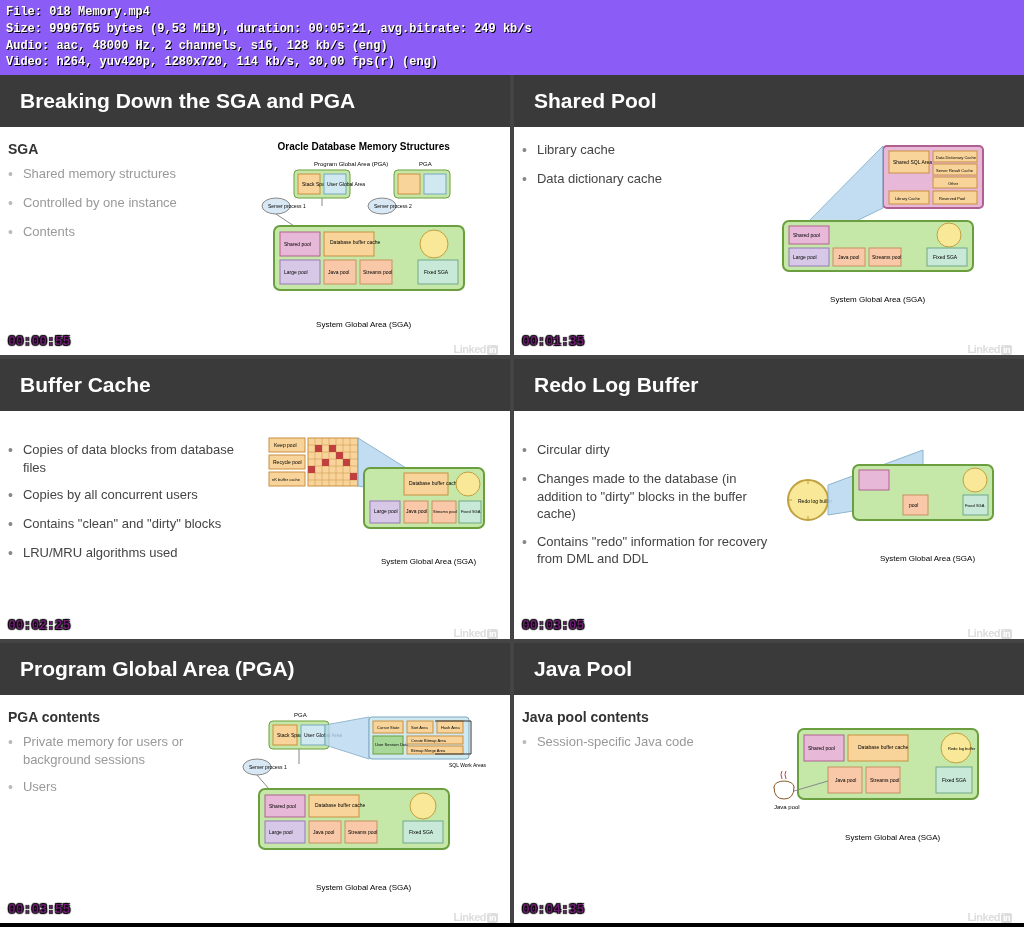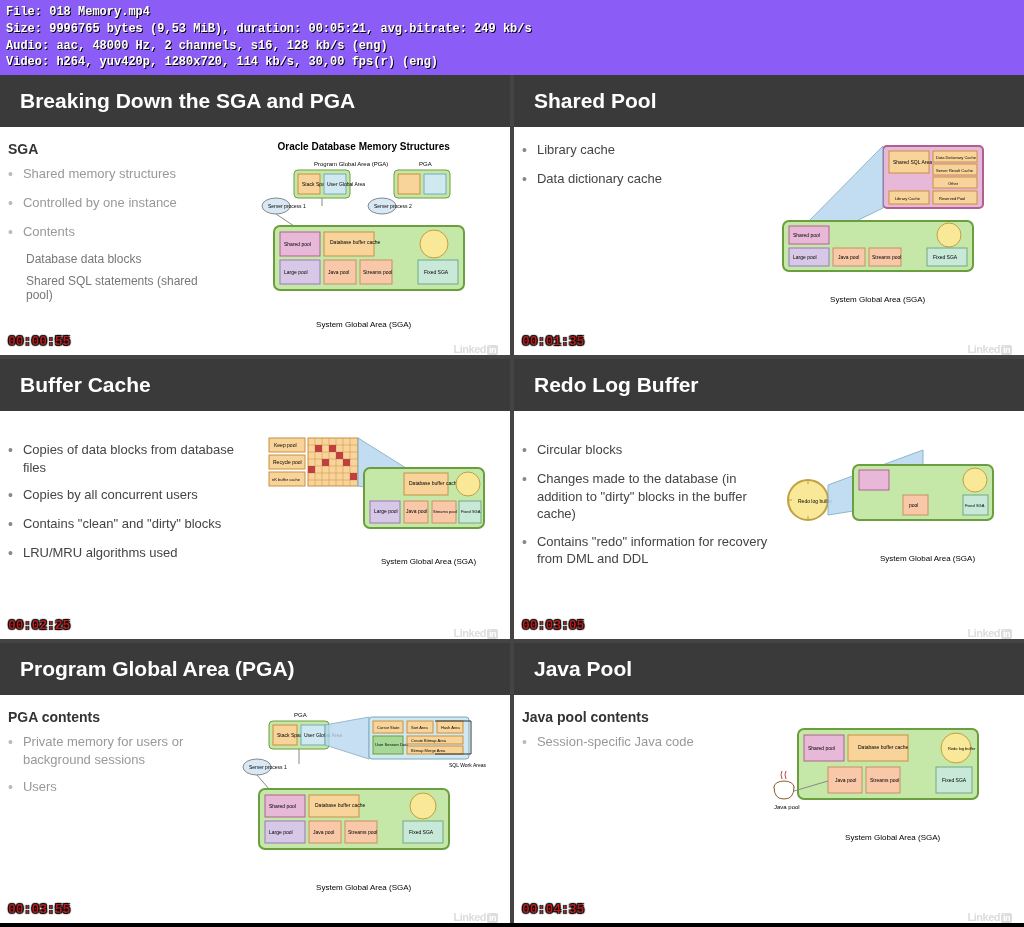--- a/index.html
+++ b/index.html
@@ -14,21 +14,21 @@
 .subheading { font-weight: bold; font-size: 14px; color: #333; margin-bottom: 8px; }
 .bullets { list-style: none; }
 .bullets li { margin-bottom: 10px; line-height: 1.35; display: flex; }
 .bullets li::before { content: "•"; color: #888; margin-right: 10px; font-size: 14px; }
 .bullets.light li { color: #999; }
 .bullets.light li::before { color: #bbb; }
 .sublist { list-style: none; margin-left: 18px; margin-top: 6px; }
 .sublist li { color: #777; font-size: 12px; margin-bottom: 8px; }
 .diagram { flex: 1; display: flex; align-items: center; justify-content: center; }
 .diagram svg { max-width: 100%; }
-.timestamp { position: absolute; bottom: 6px; left: 8px; color: #b91c1c; font-family: 'Courier New', monospace; font-size: 13px; font-weight: bold; text-shadow: 1px 1px 1px #000, -1px -1px 1px #000, 1px -1px 1px #000, -1px 1px 1px #000; margin-top: 10px; }
+.timestamp { position: absolute; bottom: 6px; left: 8px; color: #701a75; font-family: 'Courier New', monospace; font-size: 13px; font-weight: bold; text-shadow: 1px 1px 1px #000, -1px -1px 1px #000, 1px -1px 1px #000, -1px 1px 1px #000; margin-top: 10px; }
 .linkedin-logo { position: absolute; bottom: 0; right: 12px; color: #ddd; font-size: 11px; font-weight: bold; letter-spacing: -0.5px; }
 .linkedin-logo::after { content: "in"; background: #ddd; color: #fff; padding: 0 2px; margin-left: 1px; border-radius: 2px; font-size: 9px; }
 .dia-title { font-size: 10px; font-weight: bold; text-align: center; margin-bottom: 4px; }
 .dia-caption { font-size: 8px; text-align: center; margin-top: 10px; }
 </style>
 </head>
 <body>
 
 <div class="meta-info">
   <div>File: 018 Memory.mp4</div>
@@ -41,24 +41,20 @@
 
 <div class="slide">
   <div class="slide-header">Breaking Down the SGA and PGA</div>
   <div class="slide-body">
     <div class="slide-text">
       <div class="subheading">SGA</div>
       <ul class="bullets light">
         <li>Shared memory structures</li>
         <li>Controlled by one instance</li>
         <li>Contents</li>
-      </ul>
-      <ul class="sublist">
-        <li>Database data blocks</li>
-        <li>Shared SQL statements (shared pool)</li>
       </ul>
     </div>
     <div class="diagram">
       <div>
         <div class="dia-title">Oracle Database Memory Structures</div>
         <svg width="220" height="150" viewBox="0 0 220 150">
           <text x="60" y="10" font-size="6">Program Global Area (PGA)</text>
           <text x="165" y="10" font-size="6">PGA</text>
           <rect x="40" y="14" width="56" height="28" rx="4" fill="#c5e8a8" stroke="#6a9e3e"></rect>
           <rect x="44" y="18" width="22" height="20" fill="#f8d49a" stroke="#c89040"></rect>
@@ -206,21 +202,21 @@
   </div>
   <div class="timestamp">00:02:25</div>
   <div class="linkedin-logo">Linked</div>
 </div>
 
 <div class="slide">
   <div class="slide-header">Redo Log Buffer</div>
   <div class="slide-body">
     <div class="slide-text wide">
       <ul class="bullets">
-        <li>Circular blocks</li>
+        <li>Circular dirty</li>
         <li>Changes made to the database (in addition to "dirty" blocks in the buffer cache)</li>
         <li>Contains "redo" information for recovery from DML and DDL</li>
       </ul>
     </div>
     <div class="diagram">
       <div>
         <svg width="220" height="100" viewBox="0 0 220 100">
           <circle cx="25" cy="60" r="20" fill="#f8e898" stroke="#c0a040" stroke-width="2"></circle>
           <text x="15" y="63" font-size="5">Redo log buffer</text>
           <g stroke="#c0a040">

